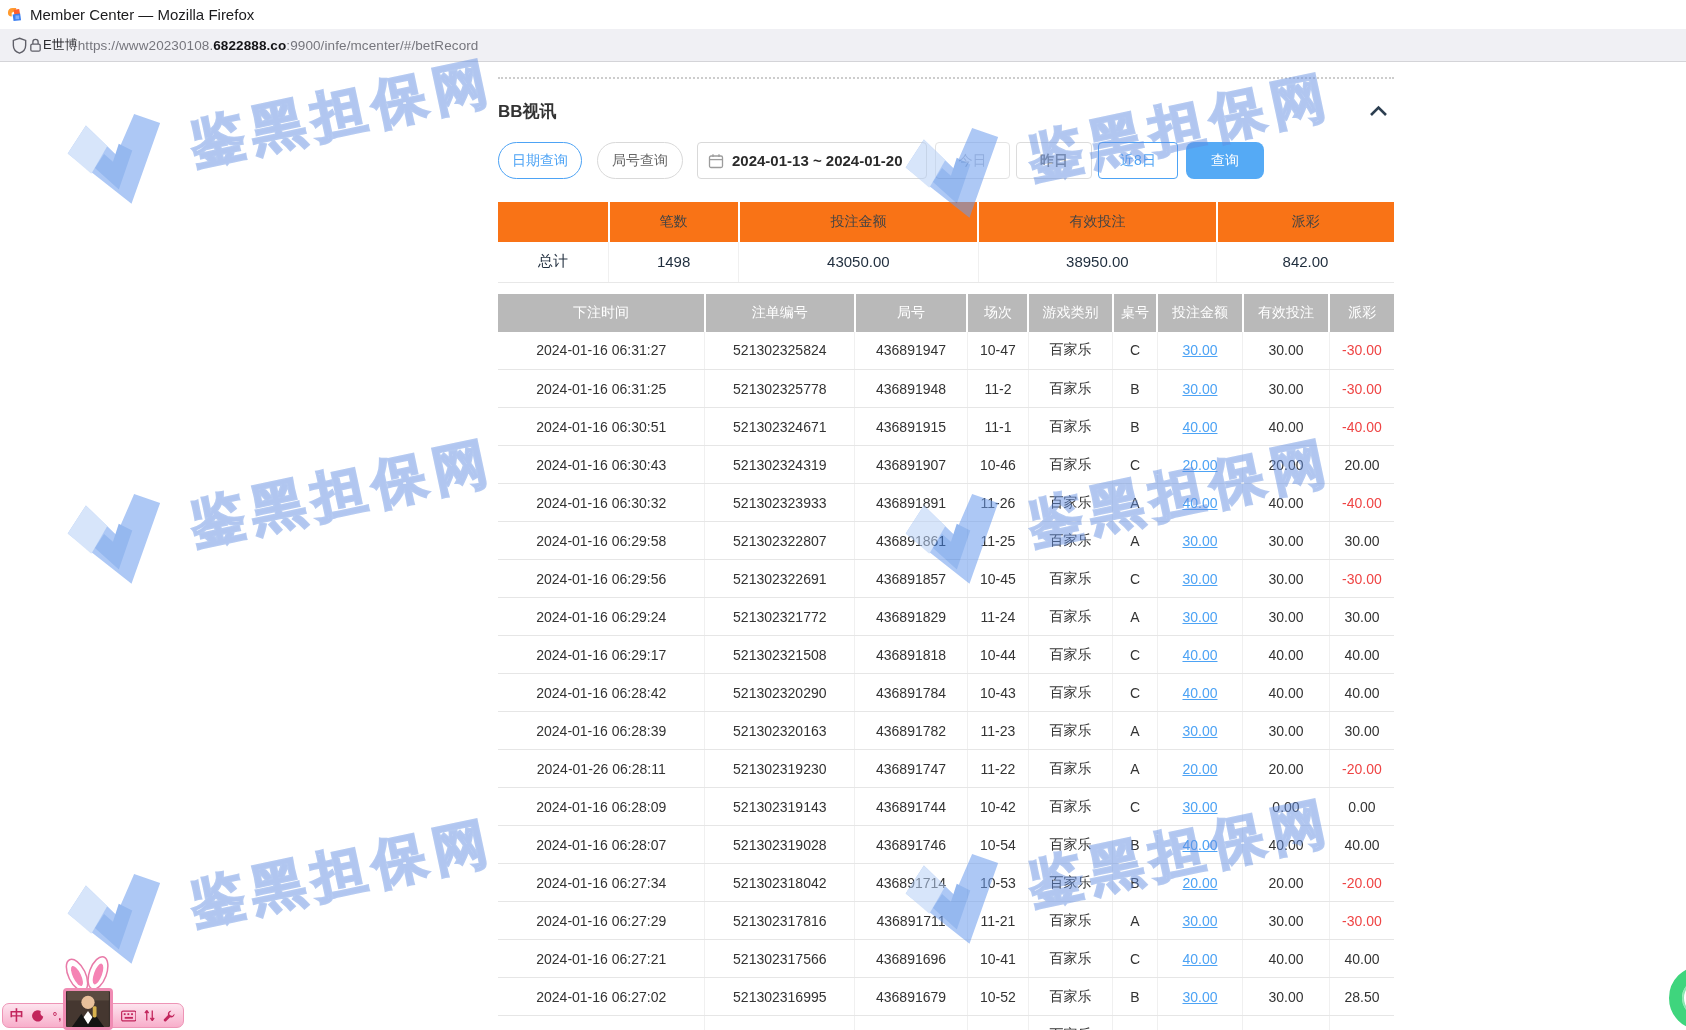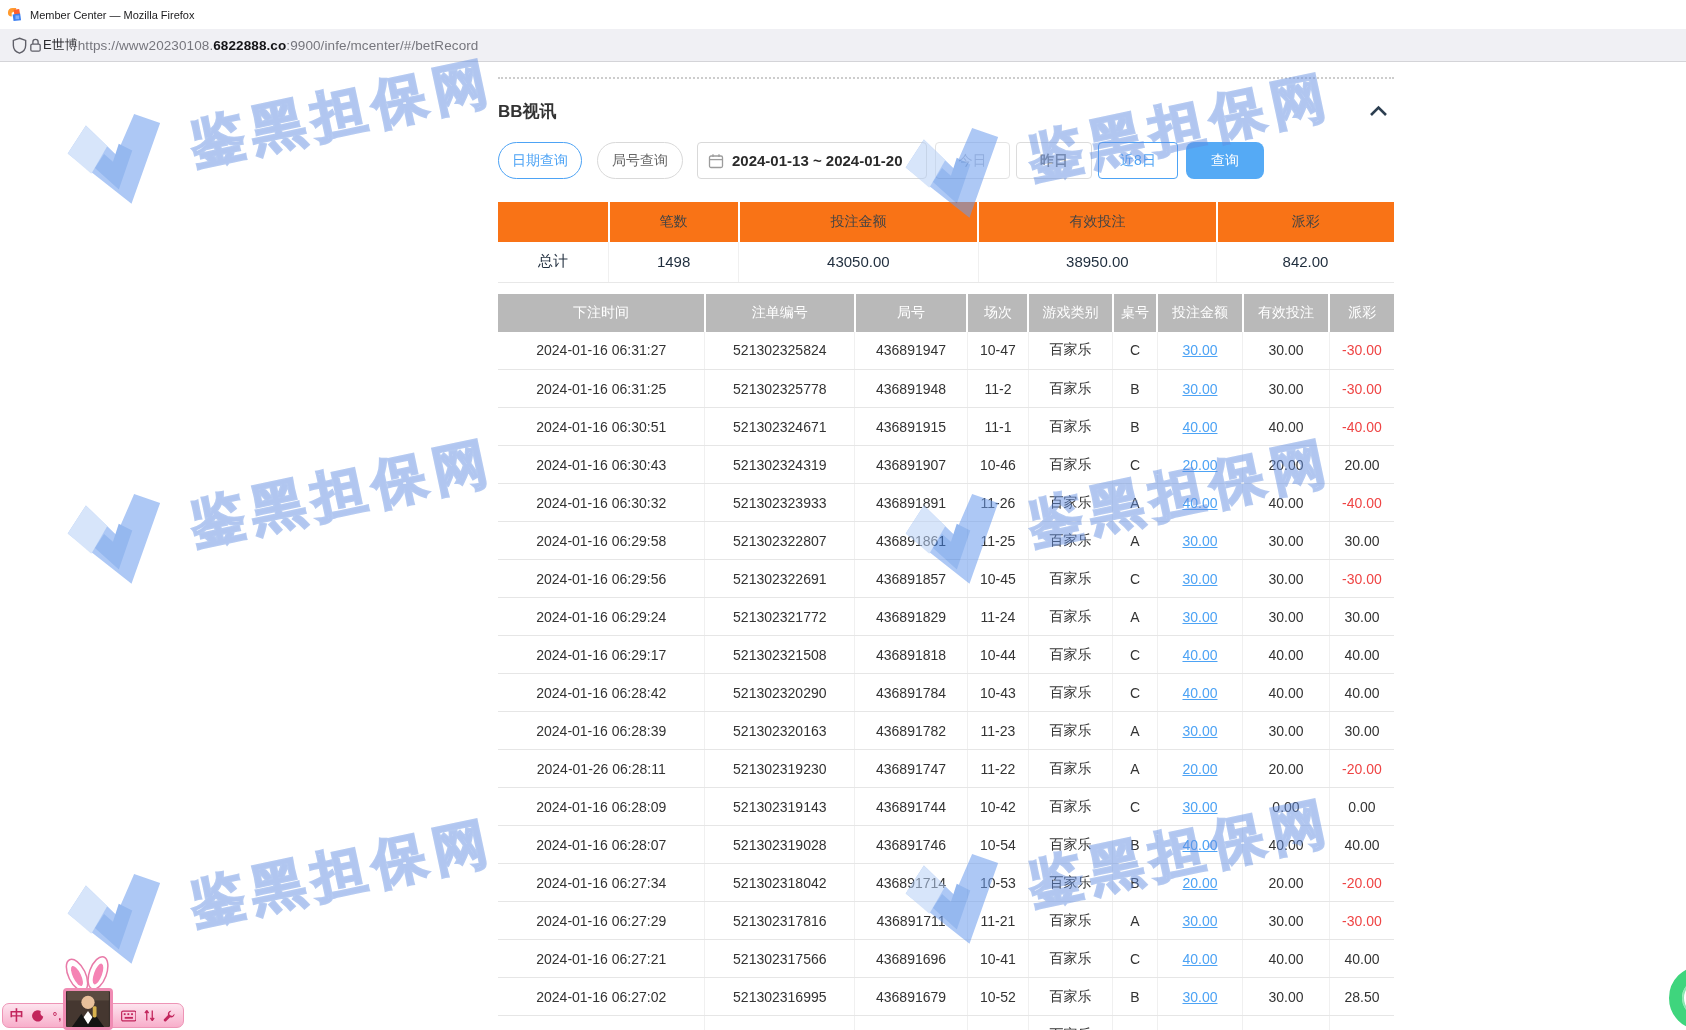--- a/index.html
+++ b/index.html
@@ -2,21 +2,21 @@
 <html><head>
 <meta charset="utf-8">
 <style>
   * { margin:0; padding:0; box-sizing:border-box; }
   html,body { width:1686px; height:1030px; overflow:hidden; background:#fff;
               font-family:"Liberation Sans", sans-serif; position:relative; }
 
   
   .titlebar { height:29px; background:#fff; display:flex; align-items:center; padding-left:7px; }
   .favicon { width:15px; height:15px; margin-right:8px; }
-  .win-title { font-size:11px; color:#1b1b1d; }
+  .win-title { font-size:15px; color:#1b1b1d; }
 
   .urlbar { height:33px; background:#f0f0f4; border-bottom:1px solid #d4d4d8;
             display:flex; align-items:center; padding-left:11px; }
   .urlbar svg { flex:0 0 auto; }
   .site-label { font-size:13px; color:#2a2a2e; }
   .address { font-size:13.5px; color:#76767d; letter-spacing:0.1px; }
   .address b { color:#141417; font-weight:700; }
 
   
   .content { position:absolute; left:498px; top:62px; width:896px; }

